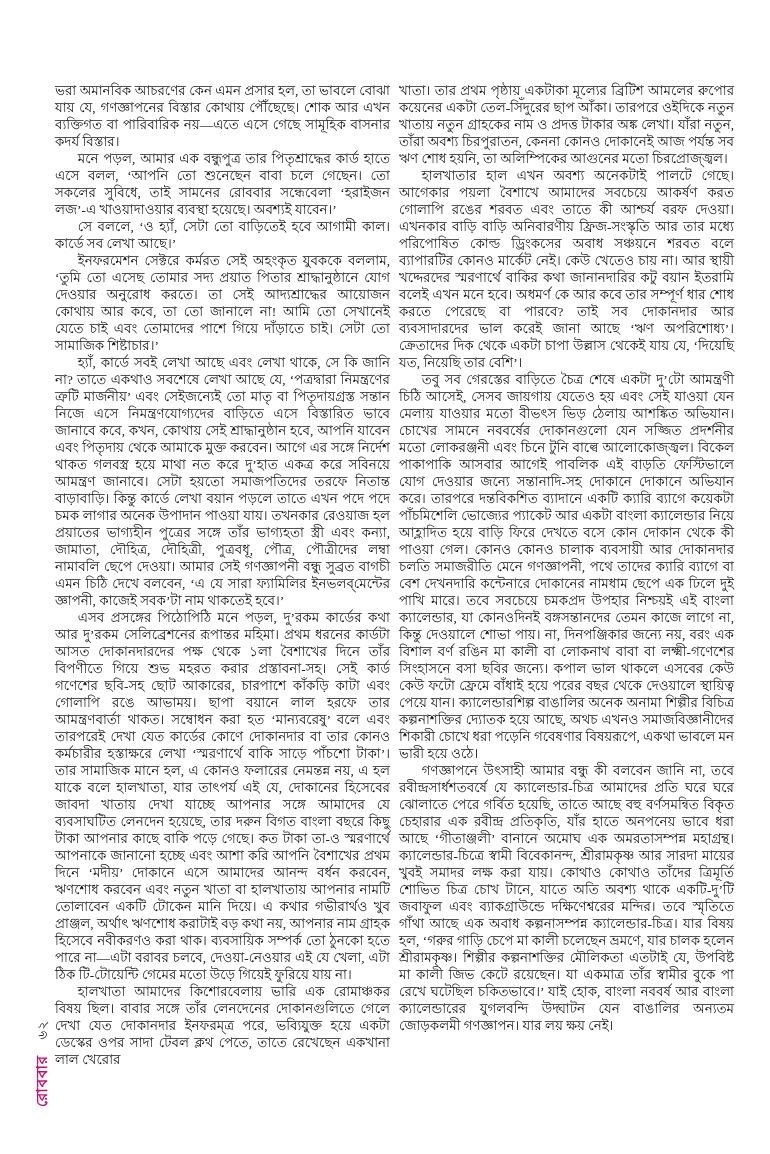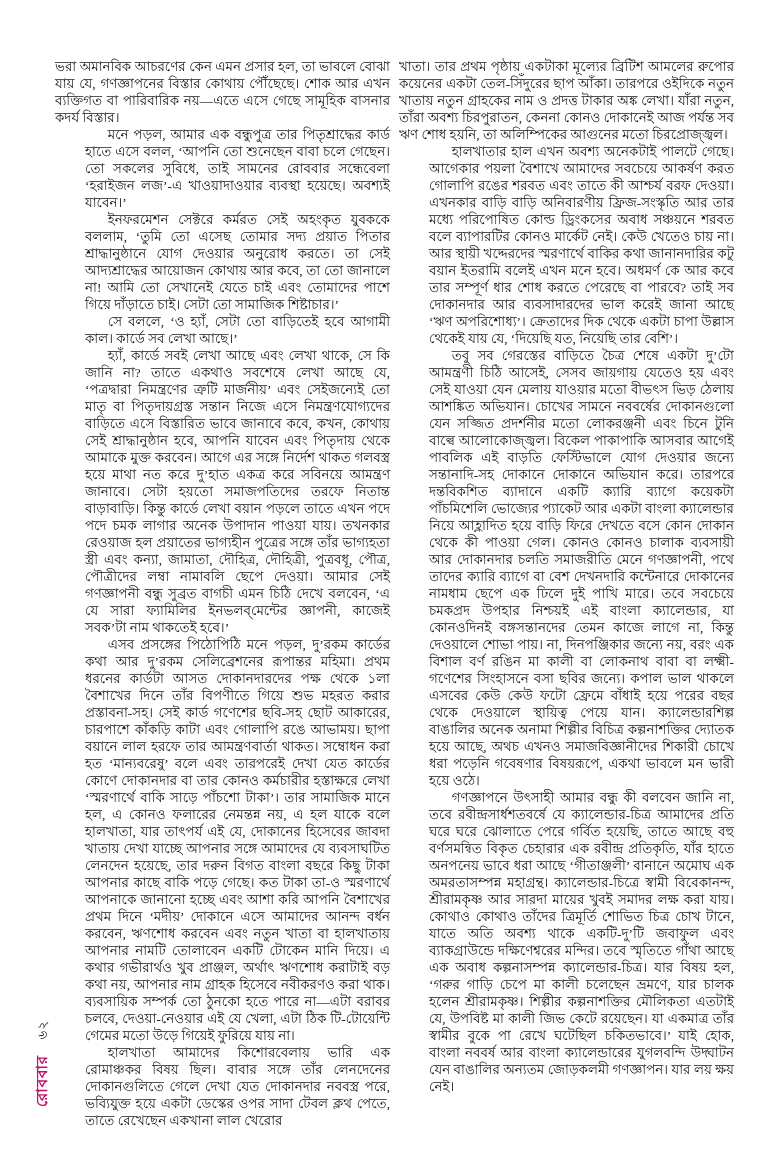--- a/index.html
+++ b/index.html
@@ -9,35 +9,35 @@
     position:relative;
     overflow:hidden;
     font-family:"Liberation Serif", serif;
   }
   .page {
     position:absolute; inset:0;
     background:#ffffff;
   }
   .content {
     position:absolute;
-    left:55px; top:58px;
+    left:55px; top:82px;
     width:680px;
     display:flex;
     gap:9px;
     color:#161616;
   }
   .column {
     width:335px;
     font-size:13.4px;
     line-height:17px;
     text-align:justify;
     text-justify:inter-word;
   }
   .para { margin:0; padding:0; }
-  .para.indent { text-indent:1.7em;margin-left:30px; }
+  .para.indent { text-indent:1.7em; }
   .margin-label {
     position:absolute;
     left:30px; top:1107px;
     transform:rotate(-90deg);
     transform-origin:0 0;
     white-space:nowrap;
     font-family:"Liberation Sans", sans-serif;
     letter-spacing:1px;
   }
   .day-label {
@@ -58,25 +58,25 @@
 
   <div class="margin-label">
     <span class="day-label">রোববার</span>
     <span class="page-number">৬২</span>
   </div>
 
   <div class="content">
     <div class="column">
         <p class="para">ভরা অমানবিক আচরণের কেন এমন প্রসার হল, তা ভাবলে বোঝা যায় যে, গণজ্ঞাপনের বিস্তার কোথায় পৌঁছেছে। শোক আর এখন ব্যক্তিগত বা পারিবারিক নয়—এতে এসে গেছে সামূহিক বাসনার কদর্য বিস্তার।</p>
         <p class="para indent">মনে পড়ল, আমার এক বন্ধুপুত্র তার পিতৃশ্রাদ্ধের কার্ড হাতে এসে বলল, ‘আপনি তো শুনেছেন বাবা চলে গেছেন। তো সকলের সুবিধে, তাই সামনের রোববার সন্ধেবেলা ‘হরাইজন লজ’-এ খাওয়াদাওয়ার ব্যবস্থা হয়েছে। অবশ্যই যাবেন।’</p>
+        <p class="para indent">সে বললে, ‘ও হ্যাঁ, সেটা তো বাড়িতেই হবে আগামী কাল। কার্ডে সব লেখা আছে।’</p>
         <p class="para indent">ইনফরমেশন সেক্টরে কর্মরত সেই অহংকৃত যুবককে বললাম, ‘তুমি তো এসেছ তোমার সদ্য প্রয়াত পিতার শ্রাদ্ধানুষ্ঠানে যোগ দেওয়ার অনুরোধ করতে। তা সেই আদ্যশ্রাদ্ধের আয়োজন কোথায় আর কবে, তা তো জানালে না! আমি তো সেখানেই যেতে চাই এবং তোমাদের পাশে গিয়ে দাঁড়াতে চাই। সেটা তো সামাজিক শিষ্টাচার।’</p>
-        <p class="para indent">সে বললে, ‘ও হ্যাঁ, সেটা তো বাড়িতেই হবে আগামী কাল। কার্ডে সব লেখা আছে।’</p>
         <p class="para indent">হ্যাঁ, কার্ডে সবই লেখা আছে এবং লেখা থাকে, সে কি জানি না? তাতে একথাও সবশেষে লেখা আছে যে, ‘পত্রদ্বারা নিমন্ত্রণের ত্রুটি মার্জনীয়’ এবং সেইজন্যেই তো মাতৃ বা পিতৃদায়গ্রস্ত সন্তান নিজে এসে নিমন্ত্রণযোগ্যদের বাড়িতে এসে বিস্তারিত ভাবে জানাবে কবে, কখন, কোথায় সেই শ্রাদ্ধানুষ্ঠান হবে, আপনি যাবেন এবং পিতৃদায় থেকে আমাকে মুক্ত করবেন। আগে এর সঙ্গে নির্দেশ থাকত গলবস্ত্র হয়ে মাথা নত করে দু’হাত একত্র করে সবিনয়ে আমন্ত্রণ জানাবে। সেটা হয়তো সমাজপতিদের তরফে নিতান্ত বাড়াবাড়ি। কিন্তু কার্ডে লেখা বয়ান পড়লে তাতে এখন পদে পদে চমক লাগার অনেক উপাদান পাওয়া যায়। তখনকার রেওয়াজ হল প্রয়াতের ভাগ্যহীন পুত্রের সঙ্গে তাঁর ভাগ্যহতা স্ত্রী এবং কন্যা, জামাতা, দৌহিত্র, দৌহিত্রী, পুত্রবধূ, পৌত্র, পৌত্রীদের লম্বা নামাবলি ছেপে দেওয়া। আমার সেই গণজ্ঞাপনী বন্ধু সুব্রত বাগচী এমন চিঠি দেখে বলবেন, ‘এ যে সারা ফ্যামিলির ইনভলব্‌মেন্টের জ্ঞাপনী, কাজেই সবক’টা নাম থাকতেই হবে।’</p>
         <p class="para indent">এসব প্রসঙ্গের পিঠোপিঠি মনে পড়ল, দু’রকম কার্ডের কথা আর দু’রকম সেলিব্রেশনের রূপান্তর মহিমা। প্রথম ধরনের কার্ডটা আসত দোকানদারদের পক্ষ থেকে ১লা বৈশাখের দিনে তাঁর বিপণীতে গিয়ে শুভ মহরত করার প্রস্তাবনা-সহ। সেই কার্ড গণেশের ছবি-সহ ছোট আকারের, চারপাশে কাঁকড়ি কাটা এবং গোলাপি রঙে আভাময়। ছাপা বয়ানে লাল হরফে তার আমন্ত্রণবার্তা থাকত। সম্বোধন করা হত ‘মান্যবরেষু’ বলে এবং তারপরেই দেখা যেত কার্ডের কোণে দোকানদার বা তার কোনও কর্মচারীর হস্তাক্ষরে লেখা ‘স্মরণার্থে বাকি সাড়ে পাঁচশো টাকা’। তার সামাজিক মানে হল, এ কোনও ফলারের নেমন্তন্ন নয়, এ হল যাকে বলে হালখাতা, যার তাৎপর্য এই যে, দোকানের হিসেবের জাবদা খাতায় দেখা যাচ্ছে আপনার সঙ্গে আমাদের যে ব্যবসাঘটিত লেনদেন হয়েছে, তার দরুন বিগত বাংলা বছরে কিছু টাকা আপনার কাছে বাকি পড়ে গেছে। কত টাকা তা-ও স্মরণার্থে আপনাকে জানানো হচ্ছে এবং আশা করি আপনি বৈশাখের প্রথম দিনে ‘মদীয়’ দোকানে এসে আমাদের আনন্দ বর্ধন করবেন, ঋণশোধ করবেন এবং নতুন খাতা বা হালখাতায় আপনার নামটি তোলাবেন একটি টোকেন মানি দিয়ে। এ কথার গভীরার্থও খুব প্রাঞ্জল, অর্থাৎ ঋণশোধ করাটাই বড় কথা নয়, আপনার নাম গ্রাহক হিসেবে নবীকরণও করা থাক। ব্যবসায়িক সম্পর্ক তো ঠুনকো হতে পারে না—এটা বরাবর চলবে, দেওয়া-নেওয়ার এই যে খেলা, এটা ঠিক টি-টোয়েন্টি গেমের মতো উড়ে গিয়েই ফুরিয়ে যায় না।</p>
-        <p class="para indent">হালখাতা আমাদের কিশোরবেলায় ভারি এক রোমাঞ্চকর বিষয় ছিল। বাবার সঙ্গে তাঁর লেনদেনের দোকানগুলিতে গেলে দেখা যেত দোকানদার নববস্ত্র পরে, ভব্যিযুক্ত হয়ে একটা ডেস্কের ওপর সাদা টেবল ক্লথ পেতে, তাতে রেখেছেন একখানা লাল খেরোর</p>
+        <p class="para indent">হালখাতা আমাদের কিশোরবেলায় ভারি এক রোমাঞ্চকর বিষয় ছিল। বাবার সঙ্গে তাঁর লেনদেনের দোকানগুলিতে গেলে দেখা যেত দোকানদার ইনফরম্ত্র পরে, ভব্যিযুক্ত হয়ে একটা ডেস্কের ওপর সাদা টেবল ক্লথ পেতে, তাতে রেখেছেন একখানা লাল খেরোর</p>
       </div>
     <div class="column">
         <p class="para">খাতা। তার প্রথম পৃষ্ঠায় একটাকা মূল্যের ব্রিটিশ আমলের রুপোর কয়েনের একটা তেল-সিঁদুরের ছাপ আঁকা। তারপরে ওইদিকে নতুন খাতায় নতুন গ্রাহকের নাম ও প্রদত্ত টাকার অঙ্ক লেখা। যাঁরা নতুন, তাঁরা অবশ্য চিরপুরাতন, কেননা কোনও দোকানেই আজ পর্যন্ত সব ঋণ শোধ হয়নি, তা অলিম্পিকের আগুনের মতো চিরপ্রোজ্জ্বল।</p>
         <p class="para indent">হালখাতার হাল এখন অবশ্য অনেকটাই পালটে গেছে। আগেকার পয়লা বৈশাখে আমাদের সবচেয়ে আকর্ষণ করত গোলাপি রঙের শরবত এবং তাতে কী আশ্চর্য বরফ দেওয়া। এখনকার বাড়ি বাড়ি অনিবারণীয় ফ্রিজ-সংস্কৃতি আর তার মধ্যে পরিপোষিত কোল্ড ড্রিংকসের অবাধ সঞ্চয়নে শরবত বলে ব্যাপারটির কোনও মার্কেট নেই। কেউ খেতেও চায় না। আর স্থায়ী খদ্দেরদের স্মরণার্থে বাকির কথা জানানদারির কটু বয়ান ইতরামি বলেই এখন মনে হবে। অধমর্ণ কে আর কবে তার সম্পূর্ণ ধার শোধ করতে পেরেছে বা পারবে? তাই সব দোকানদার আর ব্যবসাদারদের ভাল করেই জানা আছে ‘ঋণ অপরিশোধ্য’। ক্রেতাদের দিক থেকে একটা চাপা উল্লাস থেকেই যায় যে, ‘দিয়েছি যত, নিয়েছি তার বেশি’।</p>
         <p class="para indent">তবু সব গেরস্তের বাড়িতে চৈত্র শেষে একটা দু’টো আমন্ত্রণী চিঠি আসেই, সেসব জায়গায় যেতেও হয় এবং সেই যাওয়া যেন মেলায় যাওয়ার মতো বীভৎস ভিড় ঠেলায় আশঙ্কিত অভিযান। চোখের সামনে নববর্ষের দোকানগুলো যেন সজ্জিত প্রদর্শনীর মতো লোকরঞ্জনী এবং চিনে টুনি বাল্বে আলোকোজ্জ্বল। বিকেল পাকাপাকি আসবার আগেই পাবলিক এই বাড়তি ফেস্টিভালে যোগ দেওয়ার জন্যে সন্তানাদি-সহ দোকানে দোকানে অভিযান করে। তারপরে দন্তবিকশিত ব্যাদানে একটি ক্যারি ব্যাগে কয়েকটা পাঁচমিশেলি ভোজ্যের প্যাকেট আর একটা বাংলা ক্যালেন্ডার নিয়ে আহ্লাদিত হয়ে বাড়ি ফিরে দেখতে বসে কোন দোকান থেকে কী পাওয়া গেল। কোনও কোনও চালাক ব্যবসায়ী আর দোকানদার চলতি সমাজরীতি মেনে গণজ্ঞাপনী, পথে তাদের ক্যারি ব্যাগে বা বেশ দেখনদারি কন্টেনারে দোকানের নামধাম ছেপে এক ঢিলে দুই পাখি মারে। তবে সবচেয়ে চমকপ্রদ উপহার নিশ্চয়ই এই বাংলা ক্যালেন্ডার, যা কোনওদিনই বঙ্গসন্তানদের তেমন কাজে লাগে না, কিন্তু দেওয়ালে শোভা পায়। না, দিনপঞ্জিকার জন্যে নয়, বরং এক বিশাল বর্ণ রঙিন মা কালী বা লোকনাথ বাবা বা লক্ষ্মী-গণেশের সিংহাসনে বসা ছবির জন্যে। কপাল ভাল থাকলে এসবের কেউ কেউ ফটো ফ্রেমে বাঁধাই হয়ে পরের বছর থেকে দেওয়ালে স্থায়িত্ব পেয়ে যান। ক্যালেন্ডারশিল্প বাঙালির অনেক অনামা শিল্পীর বিচিত্র কল্পনাশক্তির দ্যোতক হয়ে আছে, অথচ এখনও সমাজবিজ্ঞানীদের শিকারী চোখে ধরা পড়েনি গবেষণার বিষয়রূপে, একথা ভাবলে মন ভারী হয়ে ওঠে।</p>
         <p class="para indent">গণজ্ঞাপনে উৎসাহী আমার বন্ধু কী বলবেন জানি না, তবে রবীন্দ্রসার্ধশতবর্ষে যে ক্যালেন্ডার-চিত্র আমাদের প্রতি ঘরে ঘরে ঝোলাতে পেরে গর্বিত হয়েছি, তাতে আছে বহু বর্ণসমন্বিত বিকৃত চেহারার এক রবীন্দ্র প্রতিকৃতি, যাঁর হাতে অনপনেয় ভাবে ধরা আছে ‘গীতাঞ্জলী’ বানানে অমোঘ এক অমরতাসম্পন্ন মহাগ্রন্থ। ক্যালেন্ডার-চিত্রে স্বামী বিবেকানন্দ, শ্রীরামকৃষ্ণ আর সারদা মায়ের খুবই সমাদর লক্ষ করা যায়। কোথাও কোথাও তাঁদের ত্রিমূর্তি শোভিত চিত্র চোখ টানে, যাতে অতি অবশ্য থাকে একটি-দু’টি জবাফুল এবং ব্যাকগ্রাউন্ডে দক্ষিণেশ্বরের মন্দির। তবে স্মৃতিতে গাঁথা আছে এক অবাধ কল্পনাসম্পন্ন ক্যালেন্ডার-চিত্র। যার বিষয় হল, ‘গরুর গাড়ি চেপে মা কালী চলেছেন ভ্রমণে, যার চালক হলেন শ্রীরামকৃষ্ণ। শিল্পীর কল্পনাশক্তির মৌলিকতা এতটাই যে, উপবিষ্ট মা কালী জিভ কেটে রয়েছেন। যা একমাত্র তাঁর স্বামীর বুকে পা রেখে ঘটেছিল চকিতভাবে।’ যাই হোক, বাংলা নববর্ষ আর বাংলা ক্যালেন্ডারের যুগলবন্দি উদ্ঘাটন যেন বাঙালির অন্যতম জোড়কলমী গণজ্ঞাপন। যার লয় ক্ষয় নেই।</p>
       </div>
   </div>
 
 </div>

